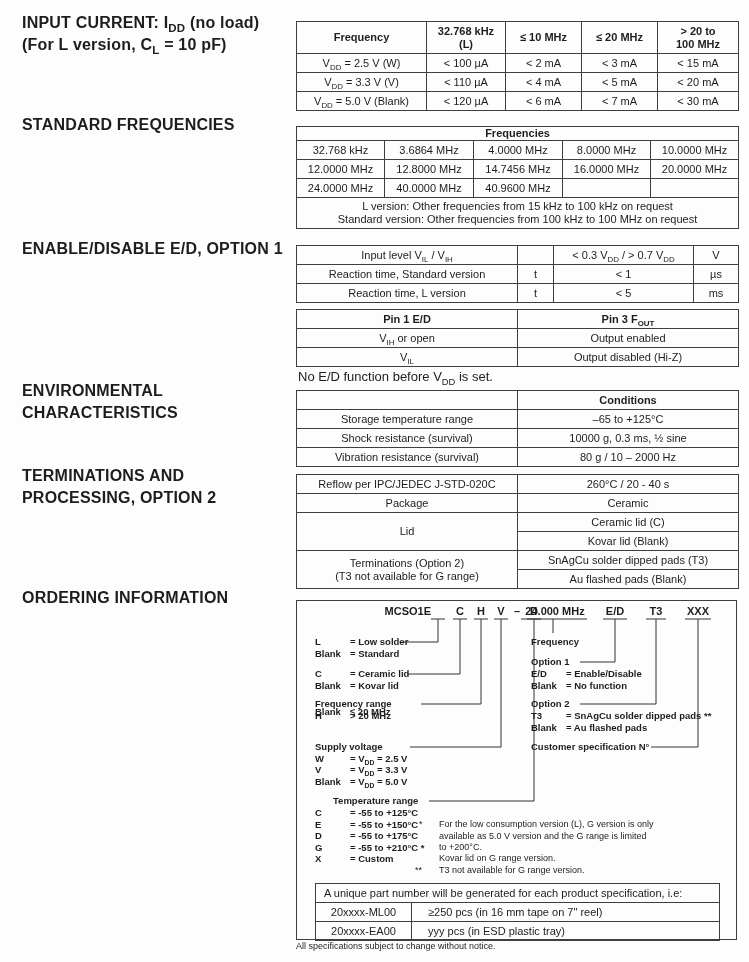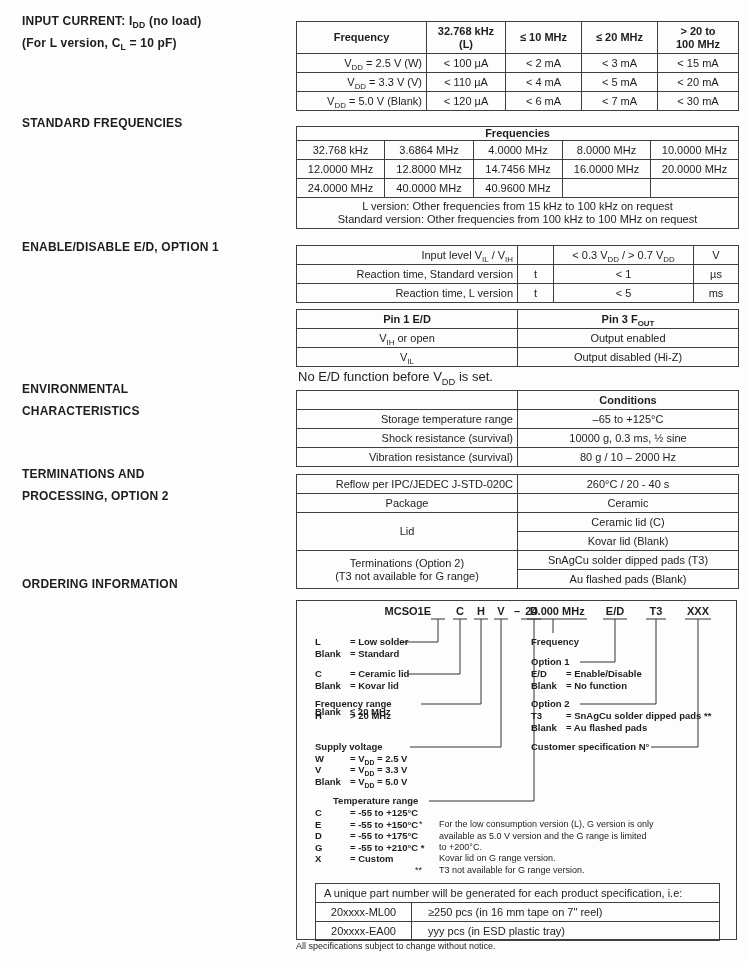--- a/index.html
+++ b/index.html
@@ -1,25 +1,25 @@
 <!DOCTYPE html>
 <html><head>
 <meta charset="utf-8">
 <style>
   html,body{margin:0;padding:0;background:#fff;}
   .page{position:relative;width:749px;height:962px;background:#fdfdfd;overflow:hidden;
         font-family:"Liberation Sans",sans-serif;color:#1d1d1d;}
   
-  .sh{position:absolute;left:22px;font-weight:bold;font-size:12px;letter-spacing:.2px;white-space:nowrap;}
+  .sh{position:absolute;left:22px;font-weight:bold;font-size:16px;letter-spacing:.2px;white-space:nowrap;}
   
   table.tb{position:absolute;border-collapse:collapse;table-layout:fixed;background:#fdfdfd;}
   .tb th,.tb td{border:1px solid #3f3f3f;font-size:11px;line-height:13px;padding:0 4px;
                 text-align:center;vertical-align:middle;font-weight:normal;overflow:hidden;}
   .tb th{font-weight:bold;}
-  .tb .l{text-align:right;}
+  .tb .l{text-align:center;}
   .tb tr{height:19px;}
   .pre{white-space:pre-line;}
   sub{font-size:0.72em;line-height:0;}
   
   .obox{position:absolute;left:296px;top:600px;width:439px;height:338px;border:1px solid #3f3f3f;background:#fdfdfd;}
   .obox .abs{position:absolute;white-space:nowrap;}
   .code{font-size:11px;font-weight:bold;text-align:center;}
   .dl{font-size:9.5px;font-weight:bold;line-height:12px;}
   .dl .k{display:inline-block;width:35px;font-weight:bold;}
   .fn{font-size:9px;font-weight:normal;line-height:11.5px;}
@@ -35,21 +35,21 @@
 <div class="page">
 
   <div class="sh" style="top:14px;">INPUT CURRENT: I<sub>DD</sub> (no load)</div>
   <div class="sh" style="top:36px;">(For L version, C<sub>L</sub> = 10 pF)</div>
   <div class="sh" style="top:116px;">STANDARD FREQUENCIES</div>
   <div class="sh" style="top:240px;">ENABLE/DISABLE E/D, OPTION 1</div>
   <div class="sh" style="top:382px;">ENVIRONMENTAL</div>
   <div class="sh" style="top:404px;">CHARACTERISTICS</div>
   <div class="sh" style="top:467px;">TERMINATIONS AND</div>
   <div class="sh" style="top:489px;">PROCESSING, OPTION 2</div>
-  <div class="sh" style="top:577px;text-align:center;">ORDERING INFORMATION</div>
+  <div class="sh" style="top:589px;text-align:center;">ORDERING INFORMATION</div>
 
   <table class="tb" style="left:296px;top:21px;width:442px;">
     <colgroup>
         <col style="width:130px">
         <col style="width:79px">
         <col style="width:76px">
         <col style="width:76px">
         <col style="width:81px">
       </colgroup>
     <tbody>

